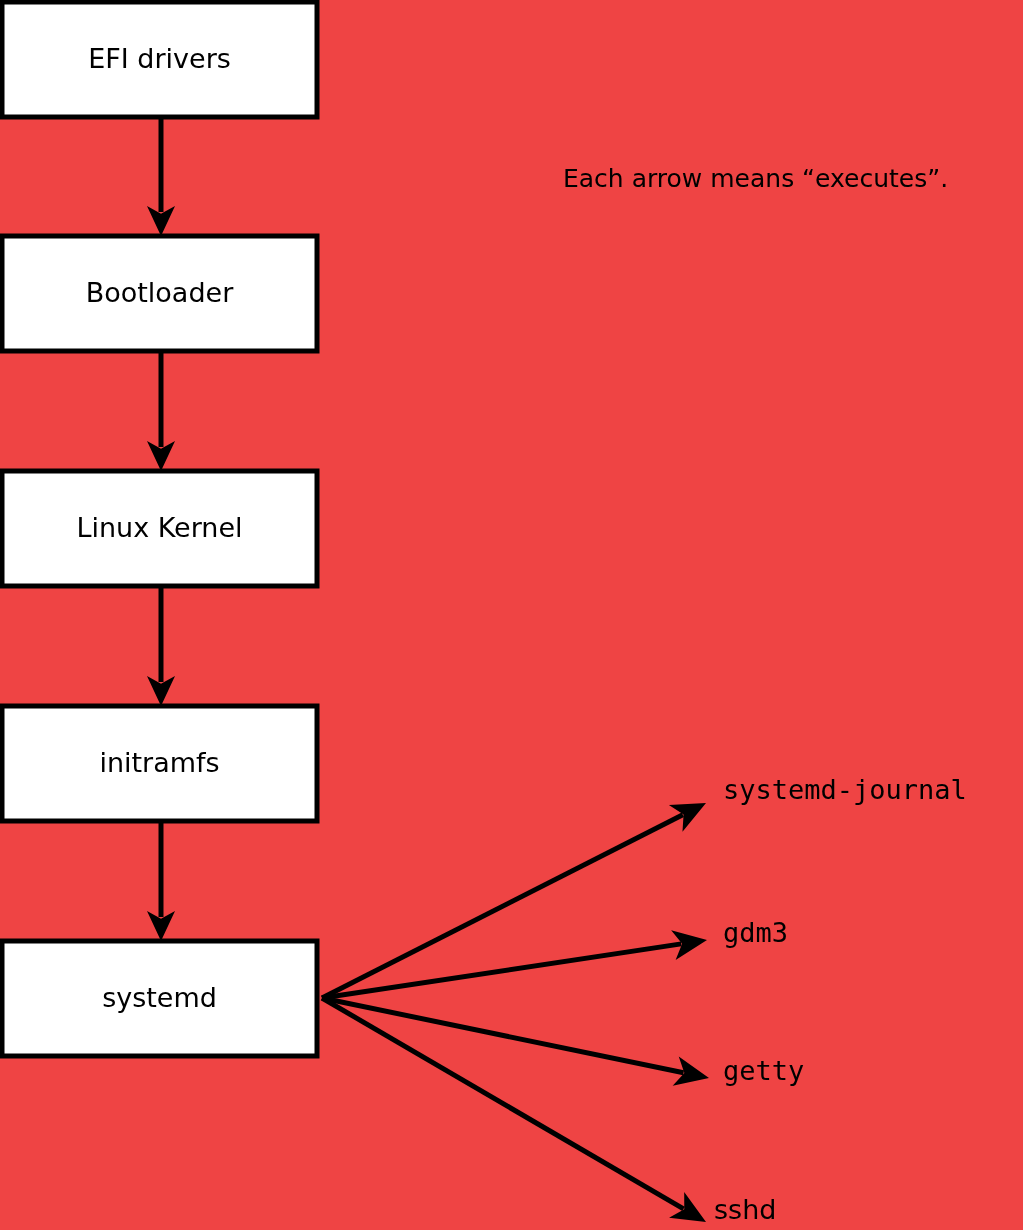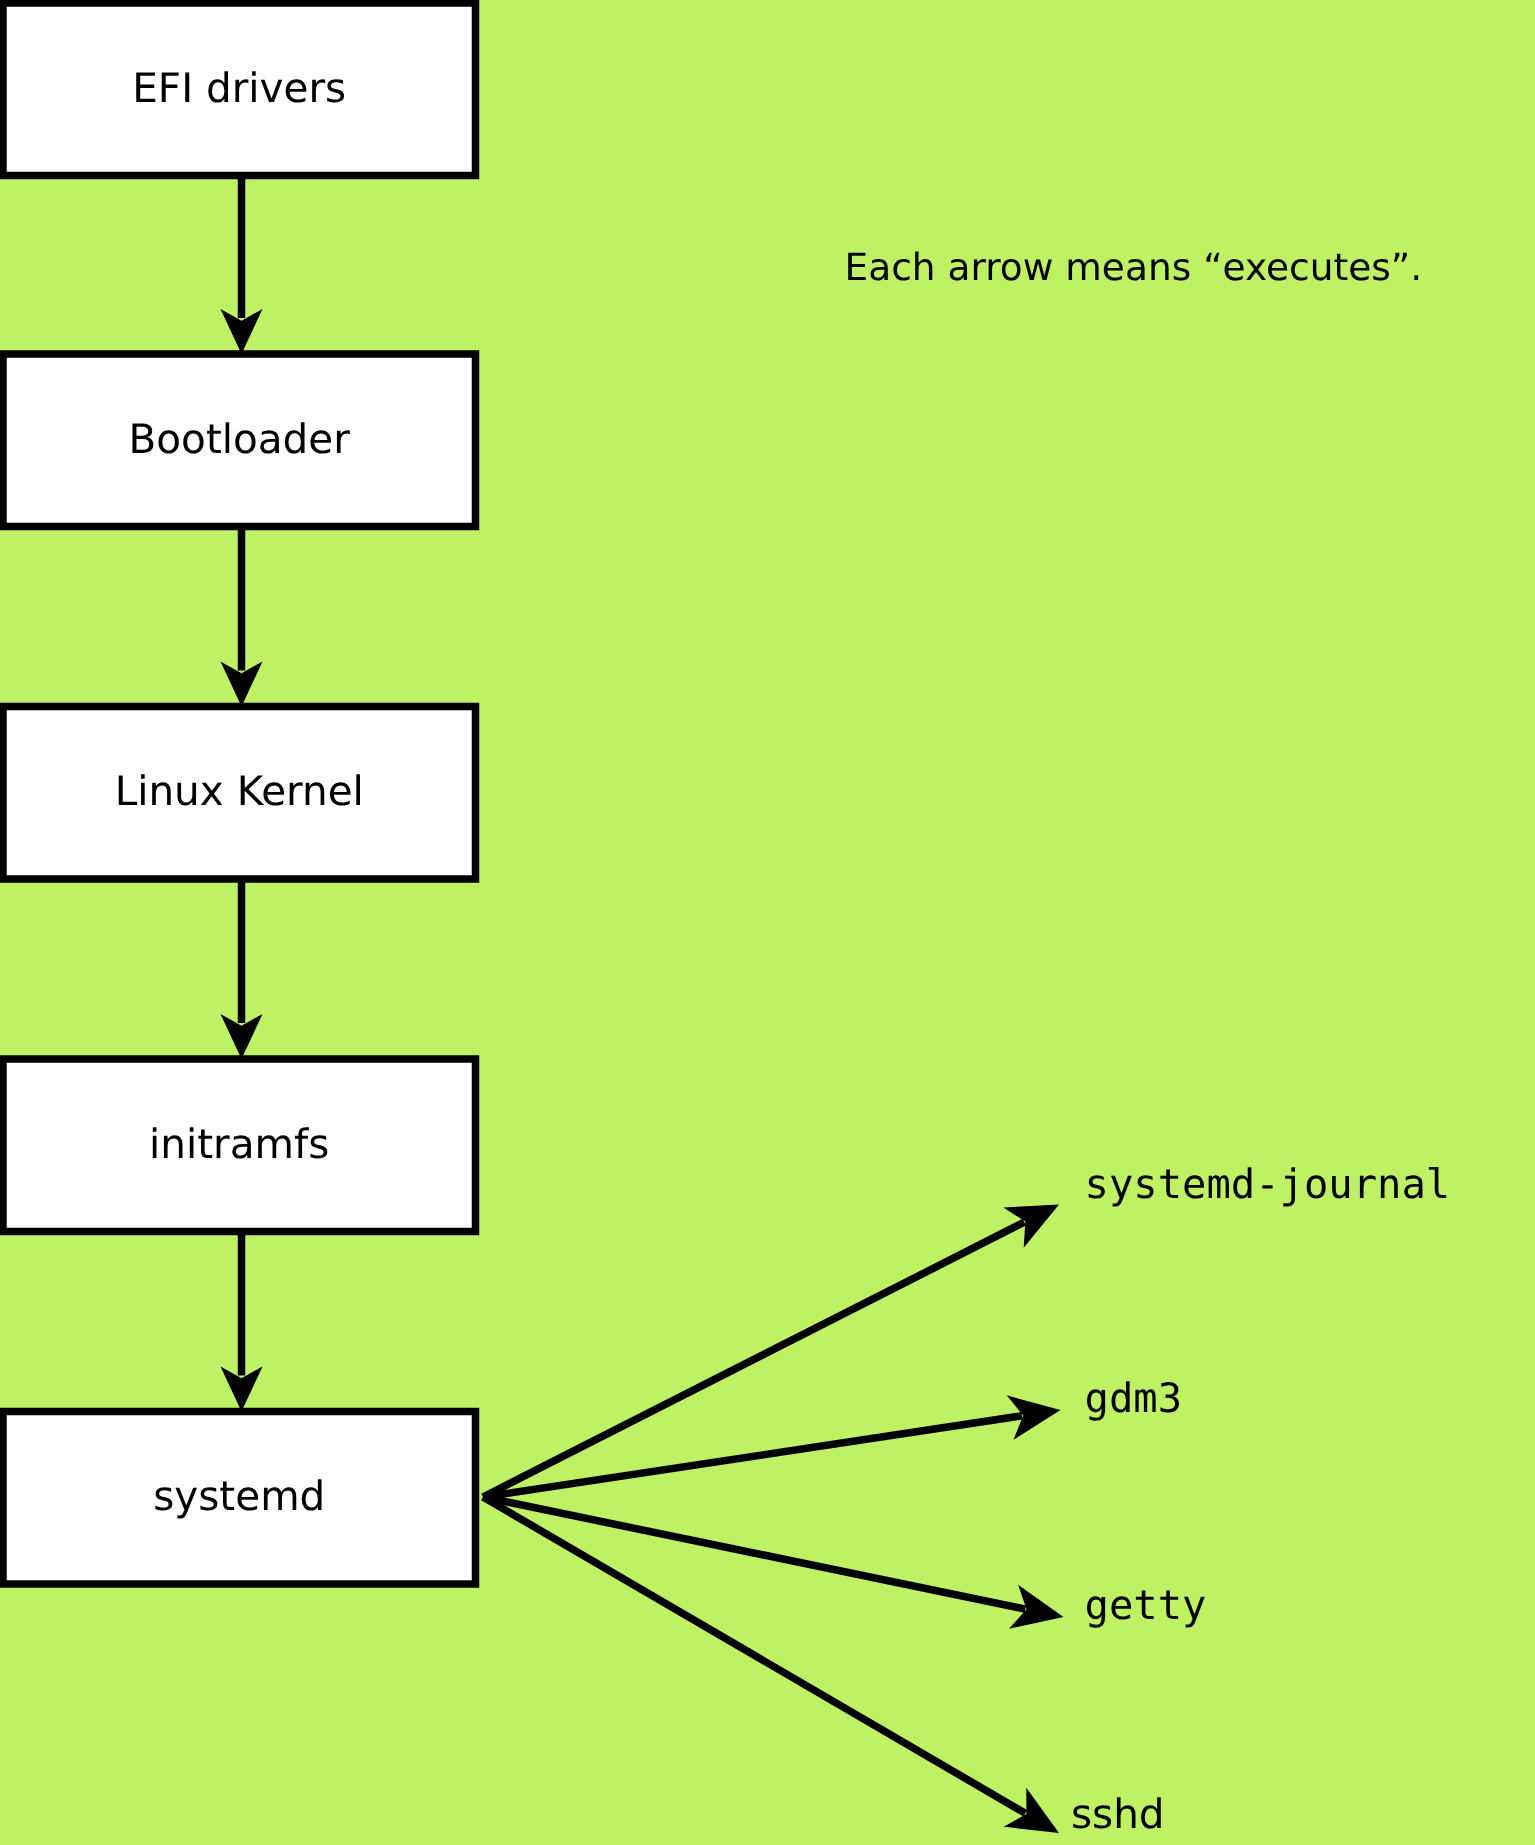--- a/index.html
+++ b/index.html
@@ -8,21 +8,21 @@
     padding: 0;
     background: #ffffff;
   }
   body {
     font-family: "DejaVu Sans", sans-serif;
   }
   #canvas {
     position: relative;
     width: 1023px;
     height: 1230px;
-    background: #bef264;
+    background: #ef4444;
     overflow: hidden;
   }
   #diagram-svg {
     position: absolute;
     left: 0;
     top: 0;
     width: 1023px;
     height: 1230px;
   }
   .box-rect {

